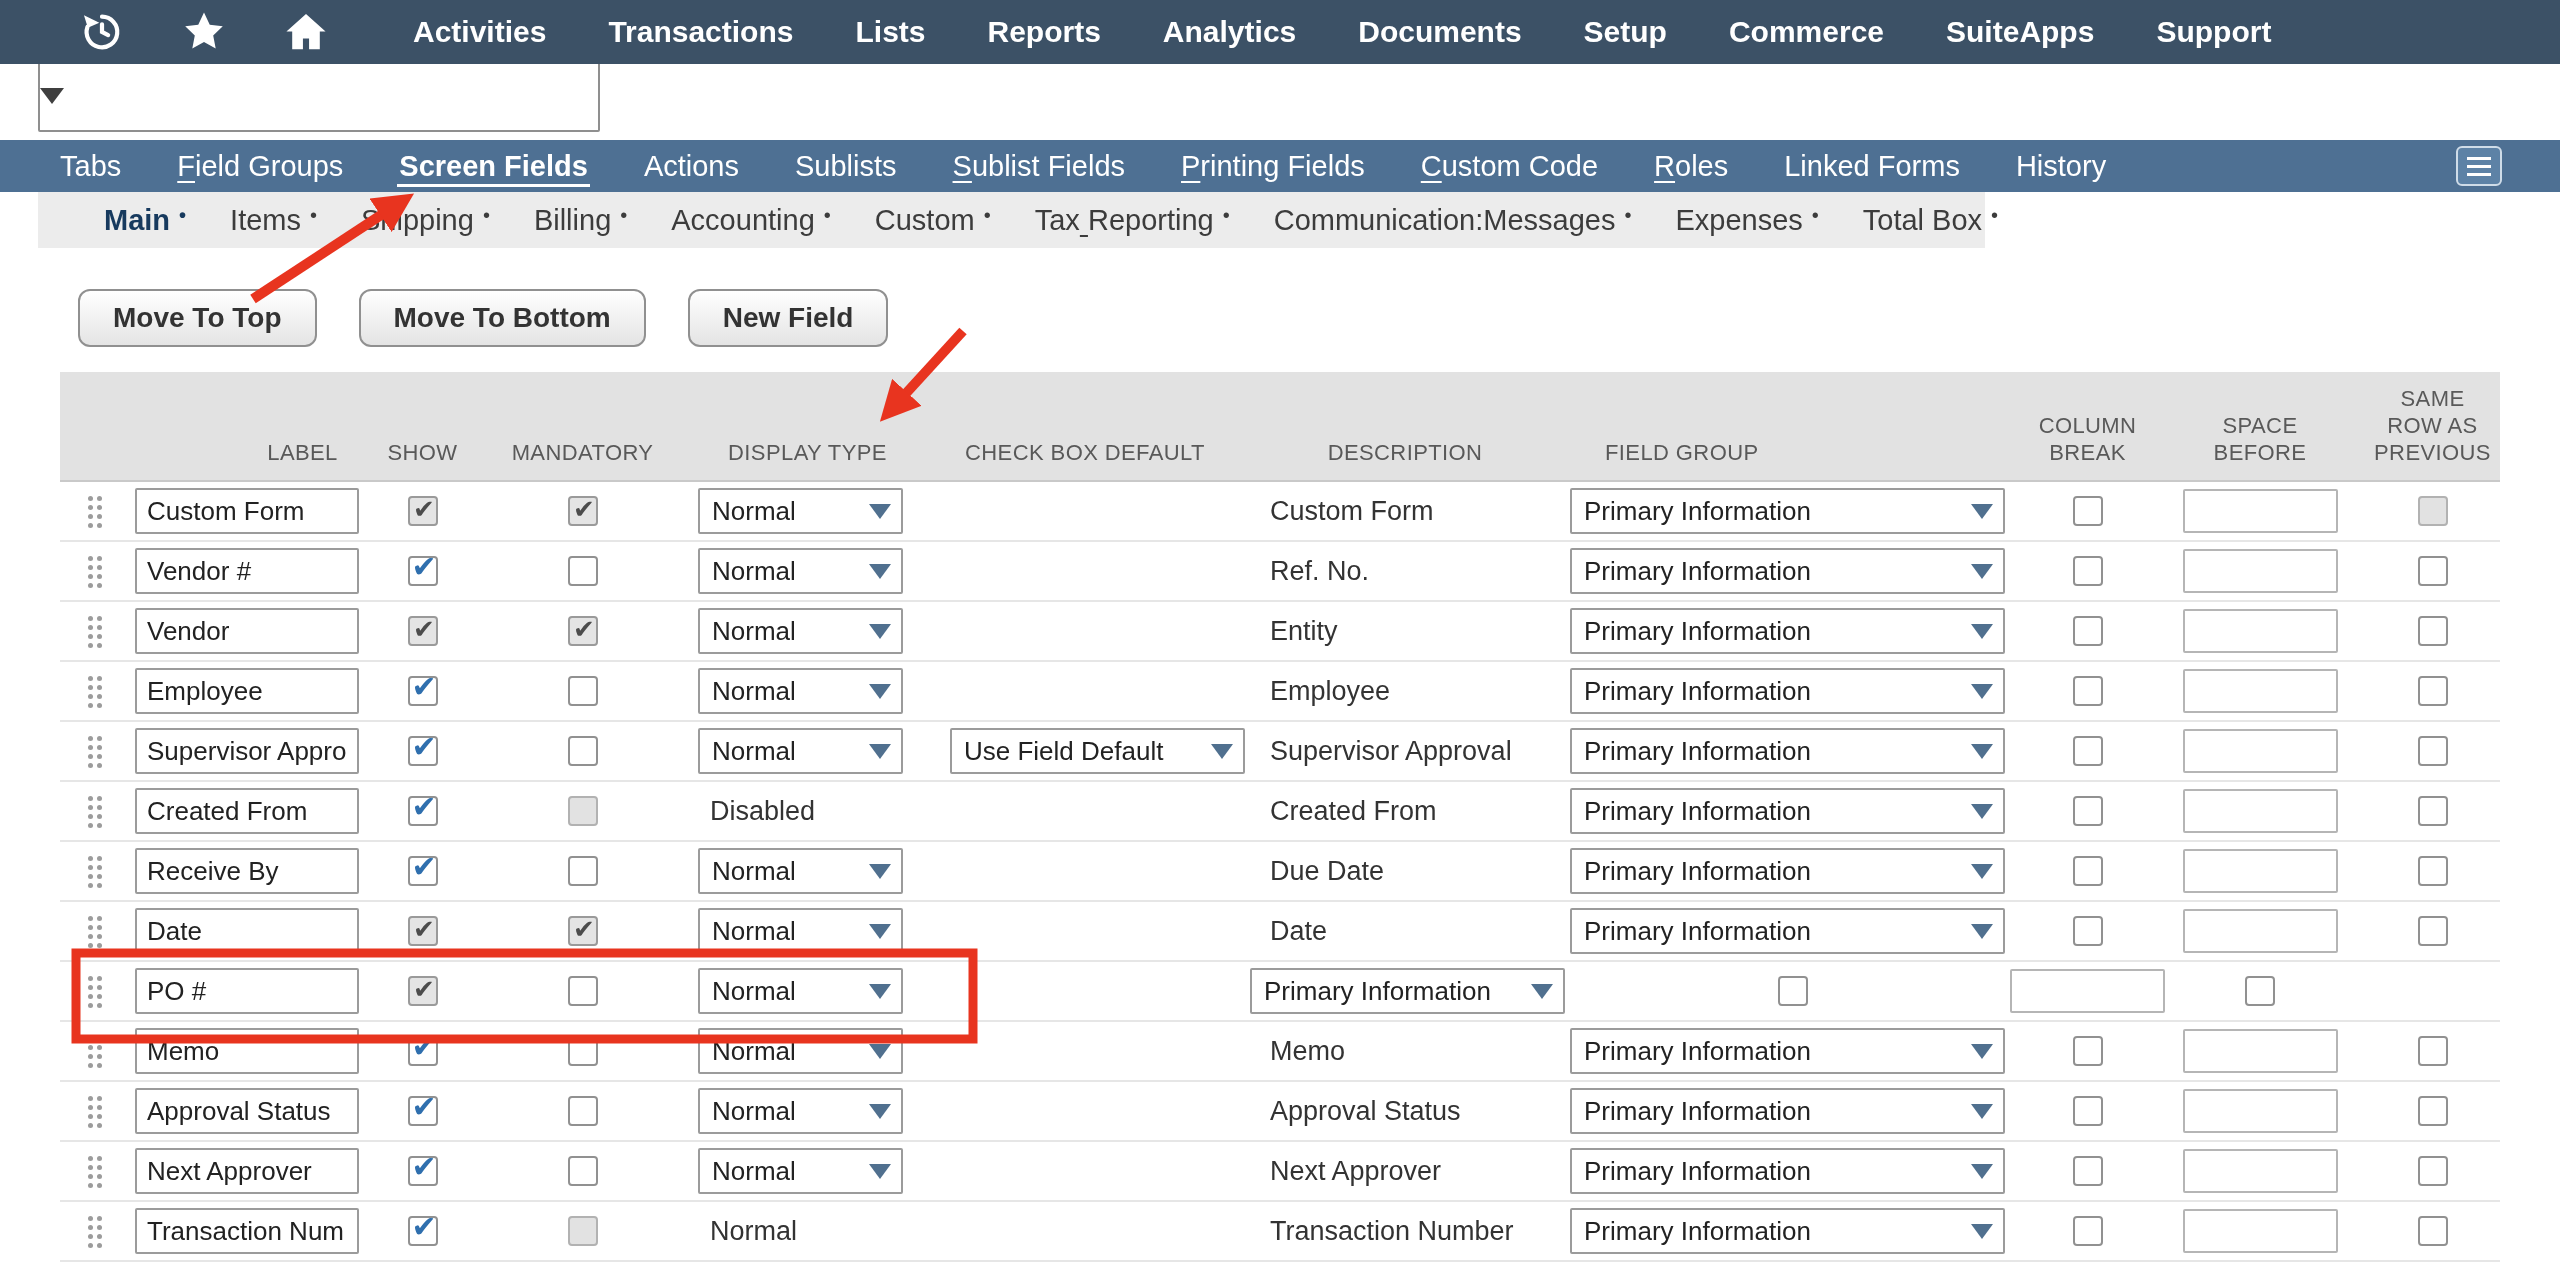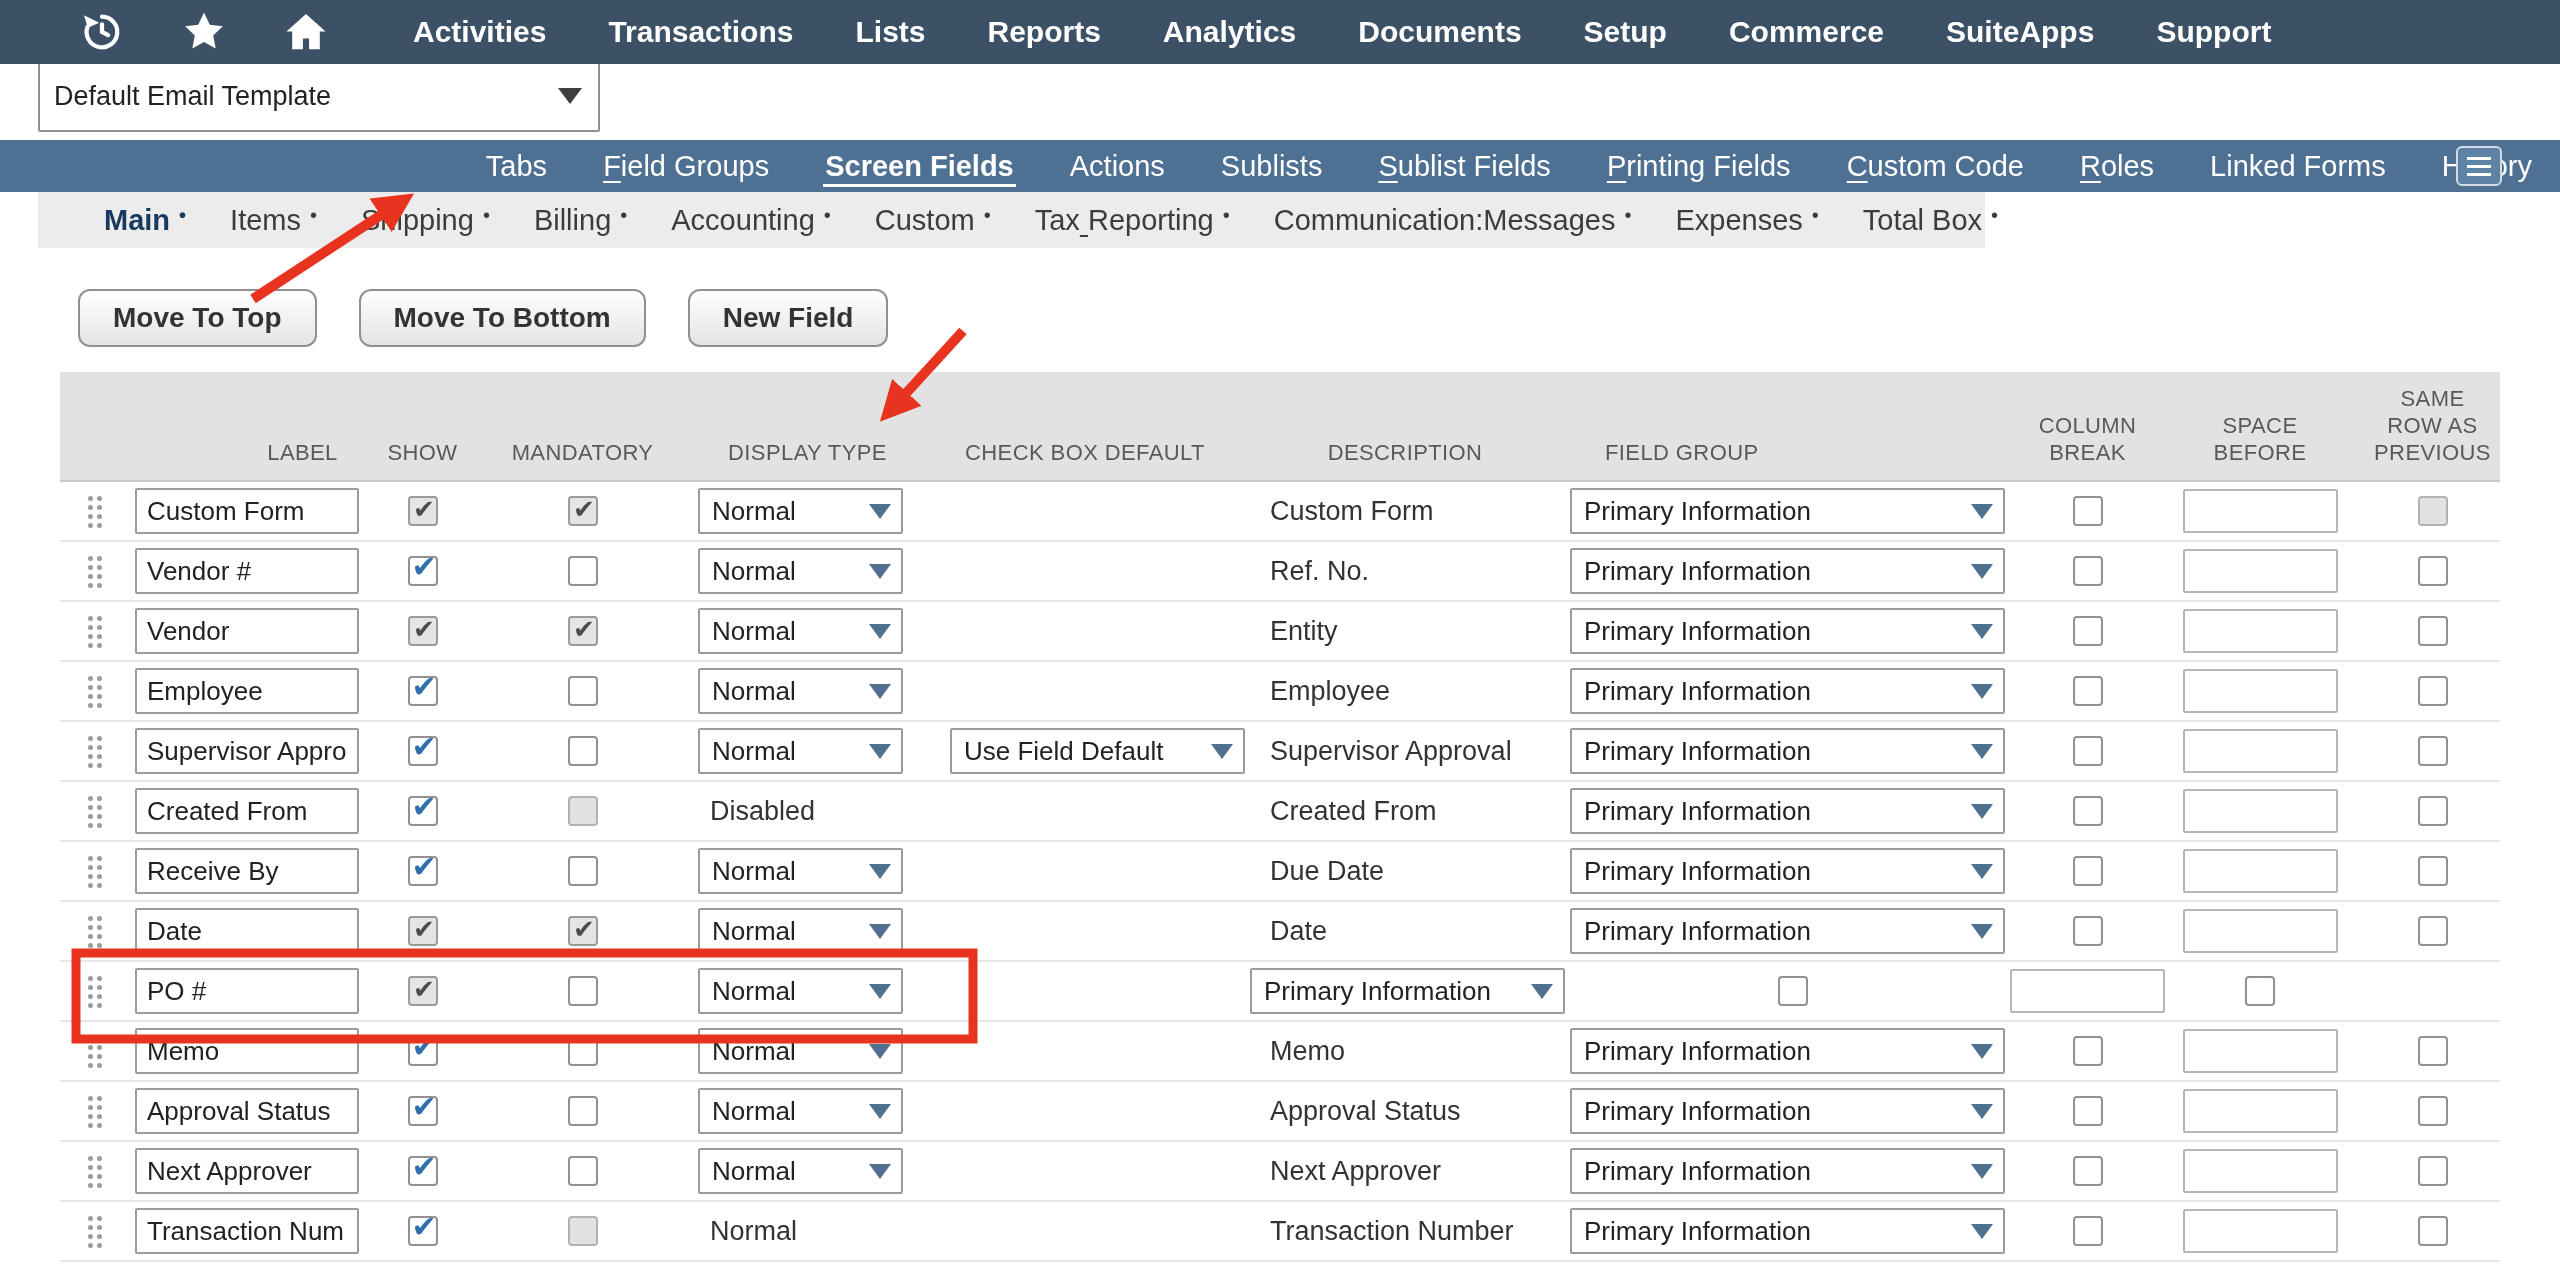--- a/index.html
+++ b/index.html
@@ -30,21 +30,21 @@
     position:absolute; left:38px; top:60px; width:562px; height:72px;
     background:#fff; border:2px solid #8f8f8f; border-radius:2px;
     display:flex; align-items:center; z-index:5;
   }
   .tpl-text { flex:1; font-size:27px; color:#222; padding-left:14px; white-space:nowrap; overflow:hidden; }
   .tpl-arrow { width:0; height:0; border-left:12px solid transparent; border-right:12px solid transparent; border-top:16px solid #3f3f3f; margin-right:16px; }
 
   
   .formtab-bar {
     position:absolute; top:140px; left:0; right:0; height:52px;
-    background:#4e7093; display:flex; align-items:center; padding-left:32px;justify-content:flex-end;
+    background:#4e7093; display:flex; align-items:center; padding-left:32px;
   }
   .formtab { position:relative; height:52px; line-height:52px; padding:0 28px; color:#fff; font-size:29px; white-space:nowrap; cursor:pointer; }
   .formtab.active { font-weight:700; }
   .formtab.active::after { content:""; position:absolute; left:26px; right:26px; bottom:5px; height:3px; background:#fff; }
   .formtab u, .subtab u { text-decoration:underline; text-underline-offset:5px; }
   .layout-btn {
     position:absolute; right:58px; top:146px; width:46px; height:40px; z-index:11;
     background:#5d82a6; border:2px solid #cfdce8; border-radius:6px;
     display:flex; align-items:center; justify-content:center; cursor:pointer;
   }
@@ -156,21 +156,20 @@
         <div class="nav-item">Analytics</div>
         <div class="nav-item">Documents</div>
         <div class="nav-item">Setup</div>
         <div class="nav-item">Commerce</div>
         <div class="nav-item">SuiteApps</div>
         <div class="nav-item">Support</div>
       </div>
   </div>
 
   <div class="template-select">
-    <span class="tpl-text">Default Email Template</span>
     <span class="tpl-arrow"></span>
   </div>
 
   <div class="formtab-bar">
       <div class="formtab">Tabs</div>
       <div class="formtab"><u>F</u>ield Groups</div>
       <div class="formtab active">Screen Fields</div>
       <div class="formtab">Actions</div>
       <div class="formtab">Sublists</div>
       <div class="formtab"><u>S</u>ublist Fields</div>

